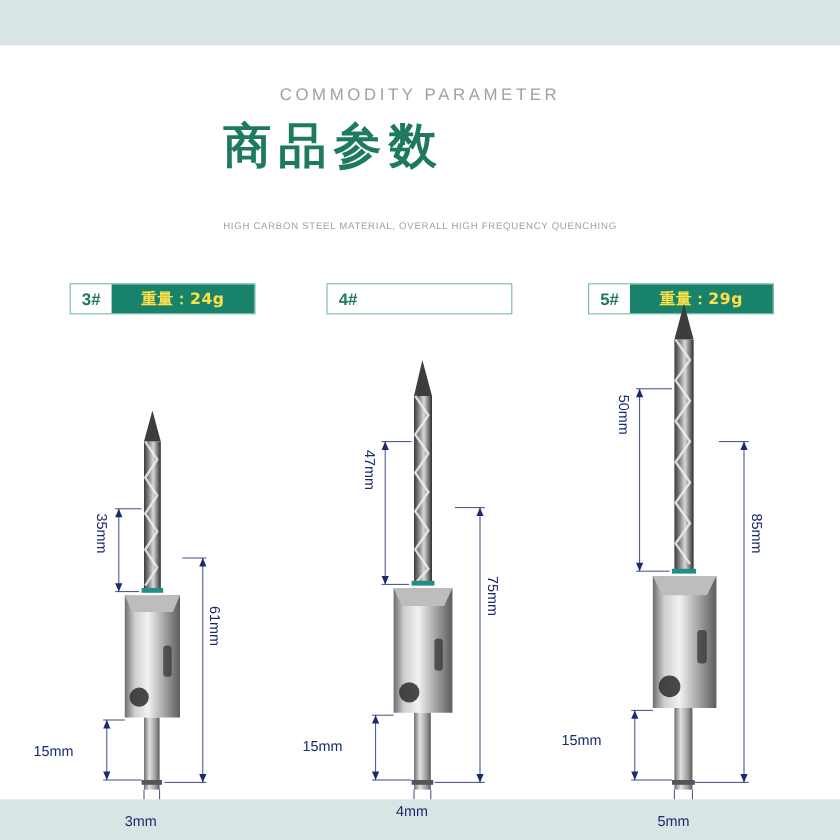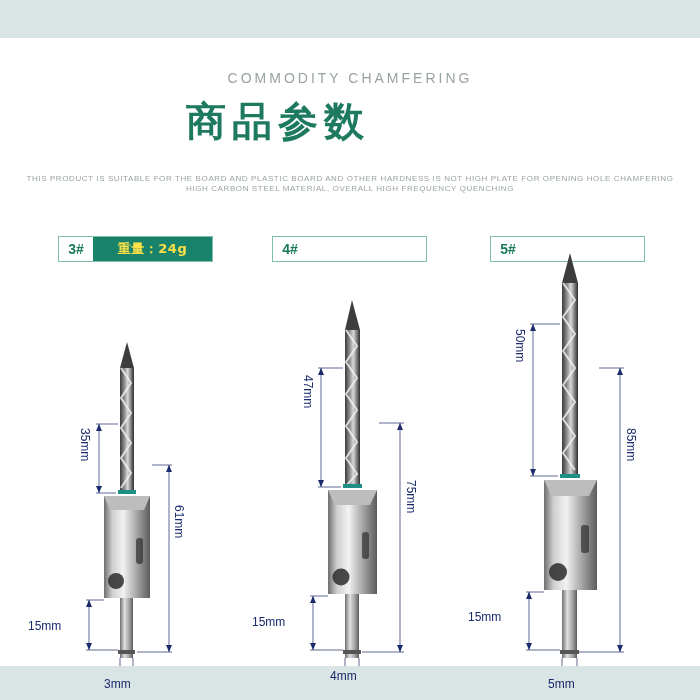--- a/index.html
+++ b/index.html
@@ -134,36 +134,36 @@
 </head>
 <body>
 
 <div class="page">
 
   <div class="top-band"></div>
   <div class="bottom-band"></div>
 
   <div class="sheet">
 
-    <div class="eng-title">COMMODITY  CHAMFERING</div>
+    <div class="eng-title">COMMODITY  PARAMETER</div>
     <div class="cn-title">商品参数</div>
     <div class="sub-line-1">HIGH CARBON STEEL MATERIAL, OVERALL HIGH FREQUENCY QUENCHING</div>
-    <div class="sub-line-2">THIS PRODUCT IS SUITABLE FOR THE BOARD AND PLASTIC BOARD AND OTHER HARDNESS IS NOT HIGH PLATE FOR OPENING HOLE CHAMFERING</div>
 
     <div class="badge" style="left:58px; top:198px; width:155px;">
       <div class="num">3#</div>
       <div class="wt">重量：24g</div>
     </div>
 
     <div class="badge" style="left:272px; top:198px; width:155px;">
       <div class="num">4#</div>
     </div>
 
     <div class="badge" style="left:490px; top:198px; width:155px;">
       <div class="num">5#</div>
+      <div class="wt">重量：29g</div>
     </div>
 
     <svg class="drawing" width="700" height="628" viewBox="0 0 700 628">
       <defs>
         <linearGradient id="steelBody" x1="0" y1="0" x2="1" y2="0">
           <stop offset="0%" stop-color="#6e6e6e"></stop>
           <stop offset="18%" stop-color="#cfcfcf"></stop>
           <stop offset="42%" stop-color="#f2f2f2"></stop>
           <stop offset="70%" stop-color="#a8a8a8"></stop>
           <stop offset="100%" stop-color="#5c5c5c"></stop>

